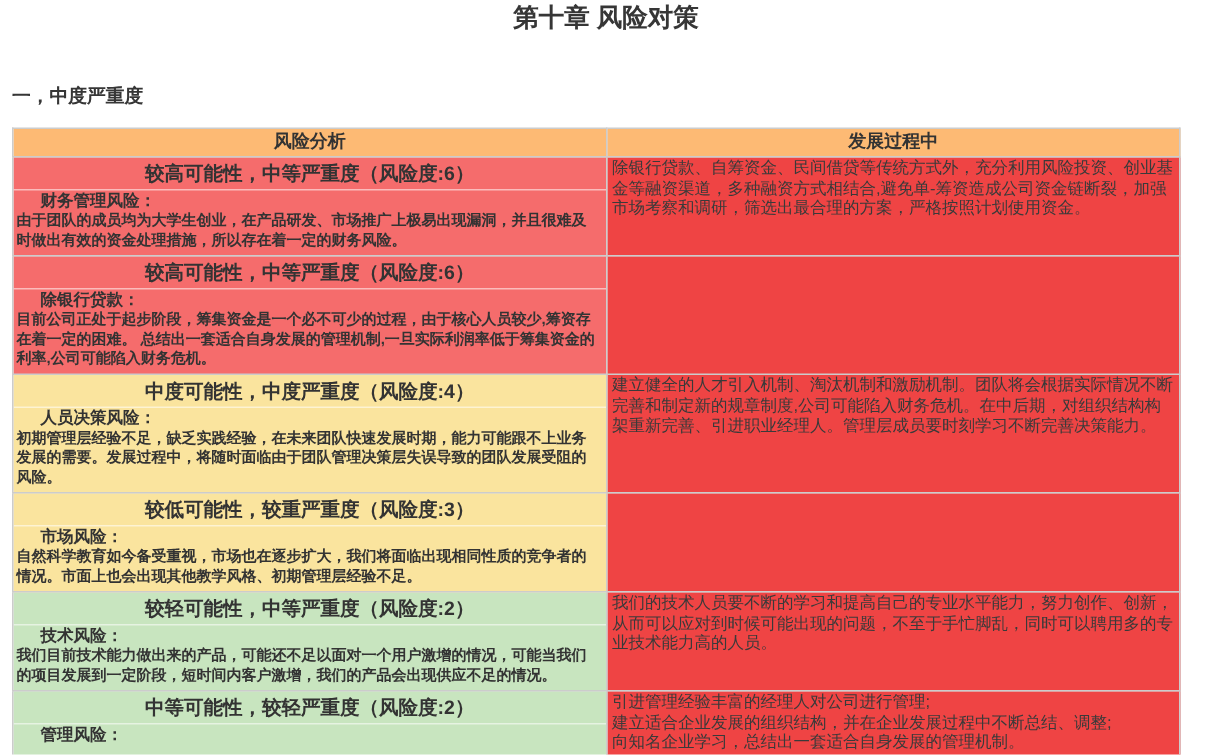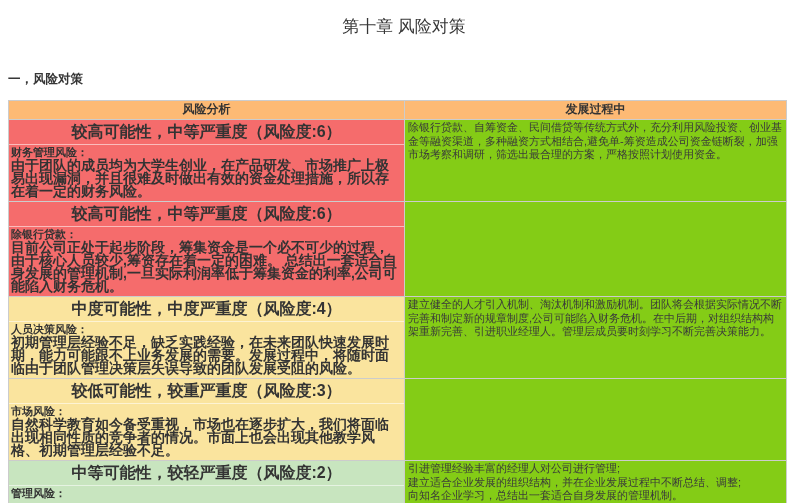--- a/index.html
+++ b/index.html
@@ -5,24 +5,23 @@
   * { margin: 0; padding: 0; box-sizing: border-box; }
   html, body { background: #ffffff; }
   body {
     width: 808px;
     height: 503px;
     font-family: "Liberation Sans", "DejaVu Sans", sans-serif;
     color: #3a3a3a;
     overflow: hidden;
   }
   .page-title {
-    margin-top: 15px;
     text-align: center;
     font-size: 17px;
-    font-weight: normal;
+    font-weight: bold;
     color: #363636;
   }
   .section-heading {
     margin: 33px 0 0 8px;
     font-size: 12.5px;
     font-weight: bold;
     color: #363636;
   }
   table.risk-table {
     margin: 12px 0 0 8px;
@@ -43,60 +42,60 @@
     text-align: center;
     vertical-align: middle;
     color: #333;
     background: #fdba74;
   }
   td.risk-cell { padding: 0; font-weight: bold; }
   td.risk-cell.lvl-high { background: var(--c-high, #f56c6c); }
   td.risk-cell.lvl-med  { background: var(--c-med,  #fae49e); }
   td.risk-cell.lvl-low  { background: var(--c-low,  #c8e5bf); }
   .band {
-    font-size: 16px;
+    font-size: 13px;
     font-weight: bold;
     text-align: center;
     color: #333;
     padding: 2px 0 1px 0;
     border-bottom: 1px solid rgba(255,255,255,0.55);
   }
   .risk-title {
     font-size: 11px;
     line-height: 13px;
-    padding: 1px 4px 0 2px;
+    padding: 1px 4px 0 18px;
     color: #333;
   }
   .risk-body {
-    font-size: 14px;
+    font-size: 10px;
     line-height: 13px;
     padding: 0 4px 3px 2px;
     color: #333;
   }
   td.strategy-cell {
     padding: 1px 4px 2px 3px;
     font-size: 11px;
     line-height: 13.5px;
     color: #3a3a3a;
-    background: #84cc16;
+    background: #ef4444;
     white-space: pre-line;
   }
   tr.row-1 td { height: 57px; }
   tr.row-2 td { height: 69px; }
   tr.row-3 td { height: 69px; }
   tr.row-4 td { height: 54px; }
   tr.row-5 td { height: 57px; }
   tr.row-6 td { height: 76px; }
 </style>
 </head>
 <body>
 
 <h1 class="page-title">第十章 风险对策</h1>
 
-<h2 class="section-heading">一，风险对策</h2>
+<h2 class="section-heading">一，中度严重度</h2>
 
 <table class="risk-table">
   <colgroup>
       <col class="col-left">
       <col class="col-right">
     </colgroup>
   <thead>
     <tr>
       <th class="col-header">风险分析</th>
       <th class="col-header">发展过程中</th>
@@ -128,20 +127,28 @@
       <td class="strategy-cell">建立健全的人才引入机制、淘汰机制和激励机制。团队将会根据实际情况不断完善和制定新的规章制度,公司可能陷入财务危机。在中后期，对组织结构构架重新完善、引进职业经理人。管理层成员要时刻学习不断完善决策能力。</td>
     </tr>
     <tr class="row-4">
       <td class="risk-cell lvl-med">
         <div class="band">较低可能性，较重严重度（风险度:3）</div>
         <div class="risk-title">市场风险：</div>
         <div class="risk-body">自然科学教育如今备受重视，市场也在逐步扩大，我们将面临出现相同性质的竞争者的情况。市面上也会出现其他教学风格、初期管理层经验不足。</div>
       </td>
       <td class="strategy-cell"></td>
     </tr>
+    <tr class="row-5">
+      <td class="risk-cell lvl-low">
+        <div class="band">较轻可能性，中等严重度（风险度:2）</div>
+        <div class="risk-title">技术风险：</div>
+        <div class="risk-body">我们目前技术能力做出来的产品，可能还不足以面对一个用户激增的情况，可能当我们的项目发展到一定阶段，短时间内客户激增，我们的产品会出现供应不足的情况。</div>
+      </td>
+      <td class="strategy-cell">我们的技术人员要不断的学习和提高自己的专业水平能力，努力创作、创新，从而可以应对到时候可能出现的问题，不至于手忙脚乱，同时可以聘用多的专业技术能力高的人员。</td>
+    </tr>
     <tr class="row-6">
       <td class="risk-cell lvl-low">
         <div class="band">中等可能性，较轻严重度（风险度:2）</div>
         <div class="risk-title">管理风险：</div>
 
       </td>
       <td class="strategy-cell">引进管理经验丰富的经理人对公司进行管理;
 建立适合企业发展的组织结构，并在企业发展过程中不断总结、调整;
 向知名企业学习，总结出一套适合自身发展的管理机制。</td>
     </tr>

